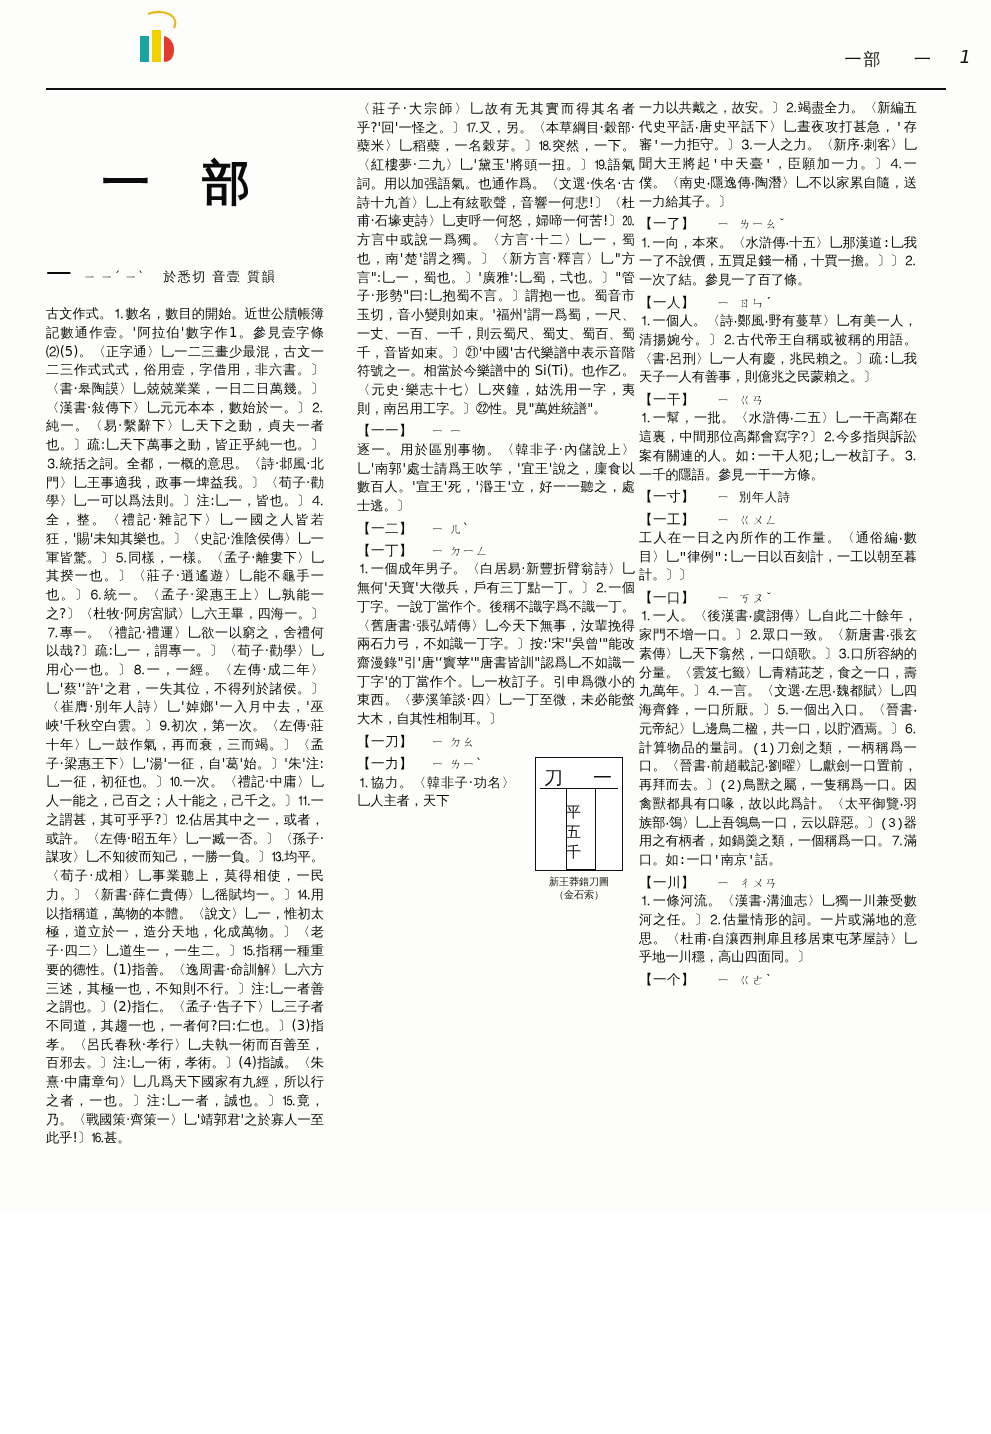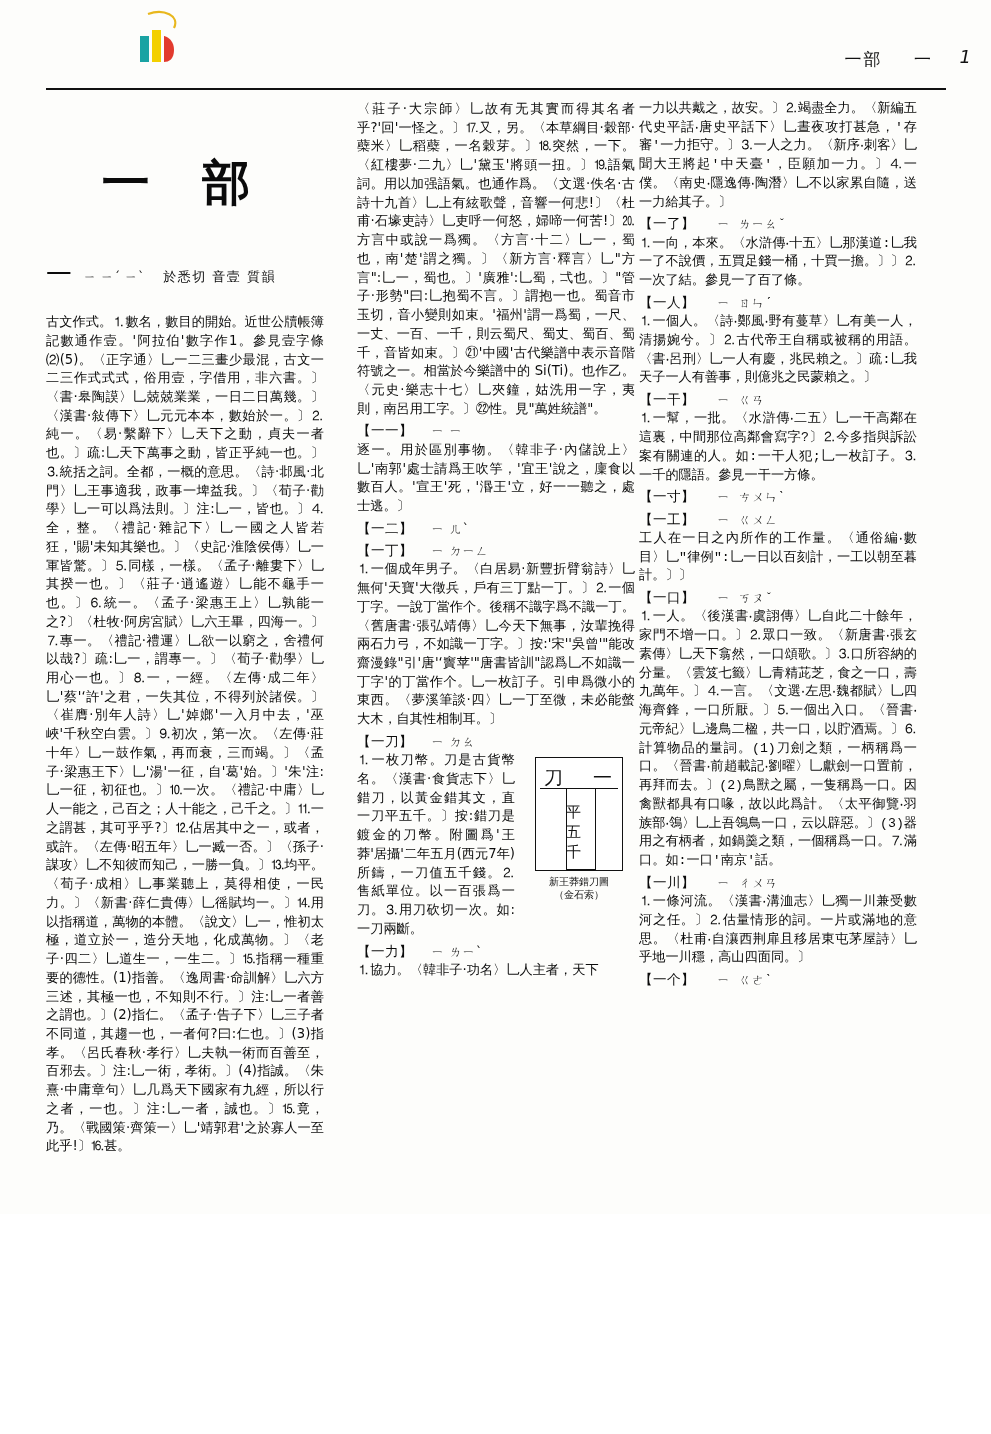--- a/index.html
+++ b/index.html
@@ -82,21 +82,21 @@
   
   .radical-title {
     font-size: 48px;
     letter-spacing: 18px;
     text-align: center;
     margin: 48px 0 40px 0;
     font-weight: bold;
     font-family: "DejaVu Serif", "Liberation Serif", serif;
   }
   .headchar-block {
-    margin-bottom: 20px;
+    margin-bottom: 12px;
   }
   .headchar {
     font-size: 26px;
     font-family: "DejaVu Serif", "Liberation Serif", serif;
     vertical-align: -2px;
   }
   .pinyin {
     font-size: 11.5px;
     letter-spacing: 1px;
     margin-left: 8px;
@@ -218,21 +218,20 @@
           <div class="g" style="left:30px; top:84px;">千</div>
           <div style="position:absolute; left:30px; top:30px; width:28px; height:80px; border:1.2px solid #111;"></div>
           <div style="position:absolute; left:4px; top:30px; width:78px; height:1.2px; background:#111;"></div>
         </div>
         <div class="cap">
           <div>新王莽錯刀圖</div>
           <div>（金石索）</div>
         </div>
       </div>
 
-      <div class="entry just">⒈一枚刀幣。刀是古貨幣名。〈漢書‧食貨志下〉乚錯刀，以黃金錯其文，直一刀平五千。〕按:錯刀是鍍金的刀幣。附圖爲'王莽'居攝'二年五月(西元7年)所鑄，一刀值五千錢。⒉售紙單位。以一百張爲一刀。⒊用刀砍切一次。如:一刀兩斷。</div>
 
       <div class="subhead">
         <span>【一力】</span>
         <span class="zhuyin">ㄧ ㄌㄧˋ</span>
       </div>
       <div class="entry just">⒈協力。〈韓非子‧功名〉乚人主者，天下</div>
     </div>
 
     <div class="col col3">
       <div class="entry just">一力以共戴之，故安。〕⒉竭盡全力。〈新編五代史平話‧唐史平話下〉乚晝夜攻打甚急，'存審'一力拒守。〕⒊一人之力。〈新序‧刺客〉乚聞大王將起'中天臺'，臣願加一力。〕⒋一僕。〈南史‧隱逸傳‧陶潛〉乚不以家累自隨，送一力給其子。〕</div>
@@ -250,21 +249,21 @@
       <div class="entry just">⒈一個人。〈詩‧鄭風‧野有蔓草〉乚有美一人，清揚婉兮。〕⒉古代帝王自稱或被稱的用語。〈書‧呂刑〉乚一人有慶，兆民賴之。〕疏:乚我天子一人有善事，則億兆之民蒙賴之。〕</div>
 
       <div class="subhead">
         <span>【一干】</span>
         <span class="zhuyin">ㄧ ㄍㄢ</span>
       </div>
       <div class="entry just">⒈一幫，一批。〈水滸傳‧二五〉乚一干高鄰在這裏，中間那位高鄰會寫字?〕⒉今多指與訴訟案有關連的人。如:一干人犯;乚一枚訂子。⒊一千的隱語。參見一干一方條。</div>
 
       <div class="subhead">
         <span>【一寸】</span>
-        <span class="zhuyin">ㄧ ㄘㄨㄣˋ</span>
+        <span class="zhuyin">ㄧ 別年人詩</span>
       </div>
 
       <div class="subhead">
         <span>【一工】</span>
         <span class="zhuyin">ㄧ ㄍㄨㄥ</span>
       </div>
       <div class="entry just">工人在一日之內所作的工作量。〈通俗編‧數目〉乚"律例":乚一日以百刻計，一工以朝至暮計。〕〕</div>
 
       <div class="subhead">
         <span>【一口】</span>

